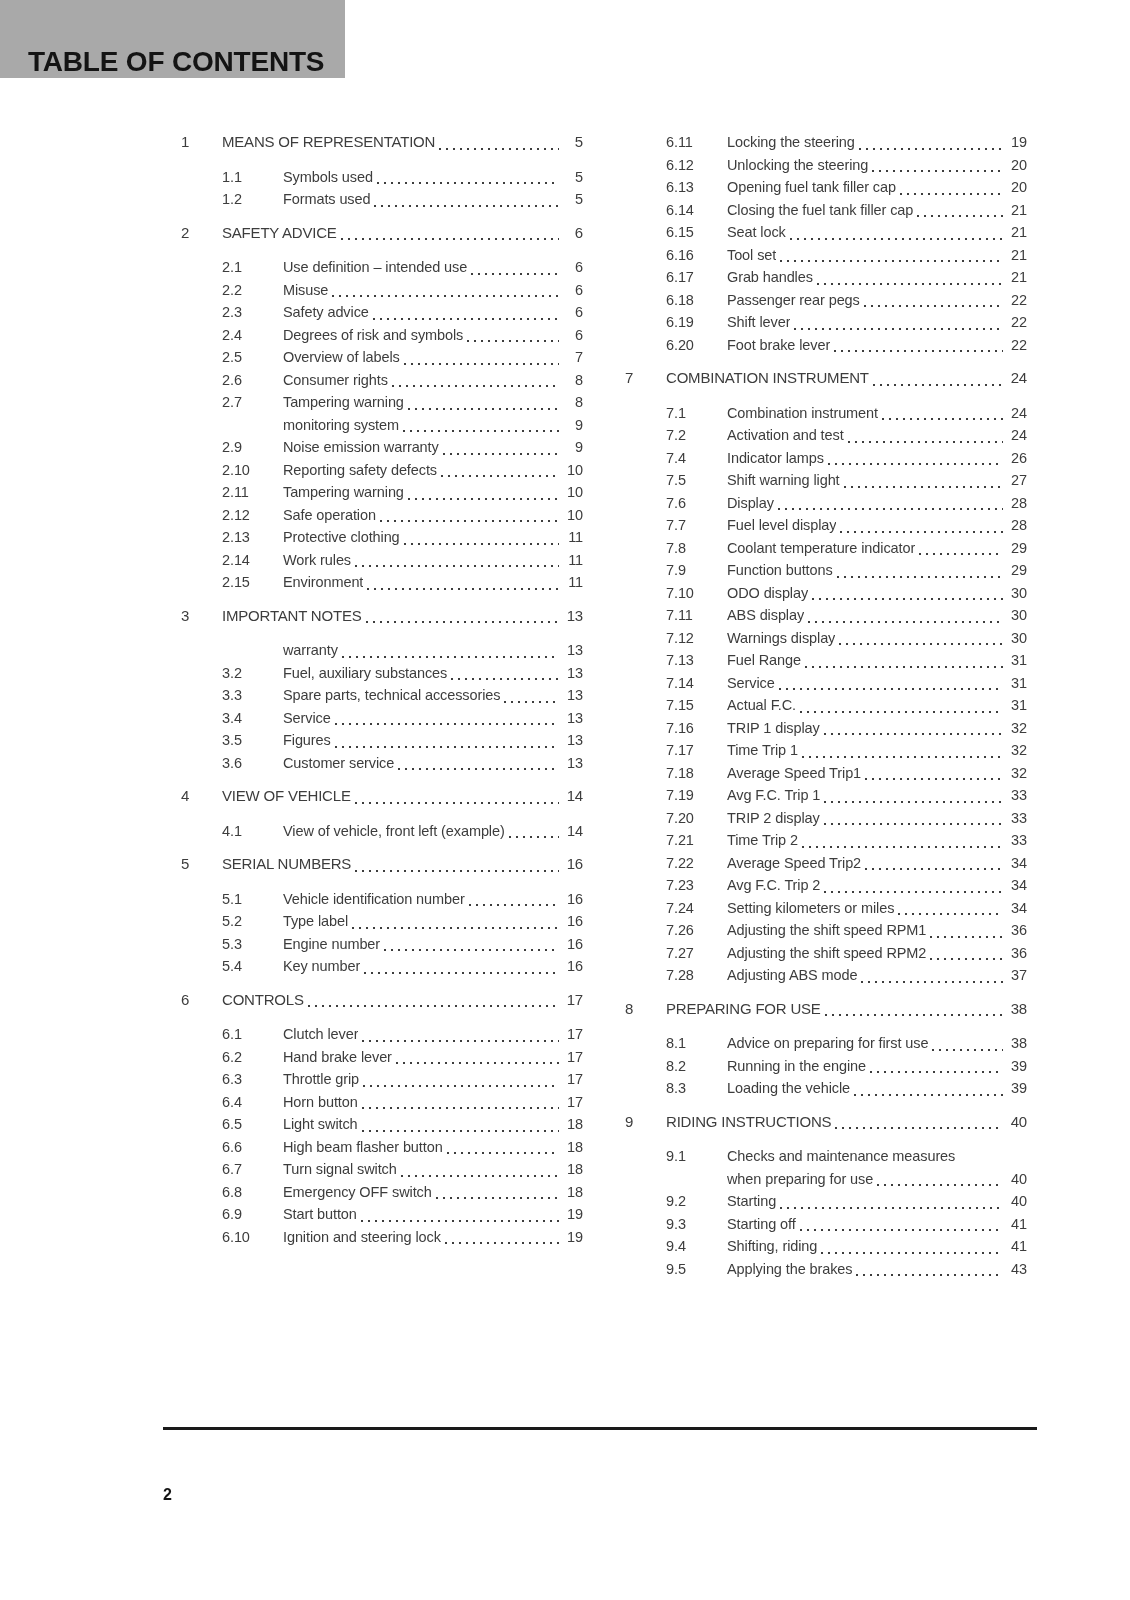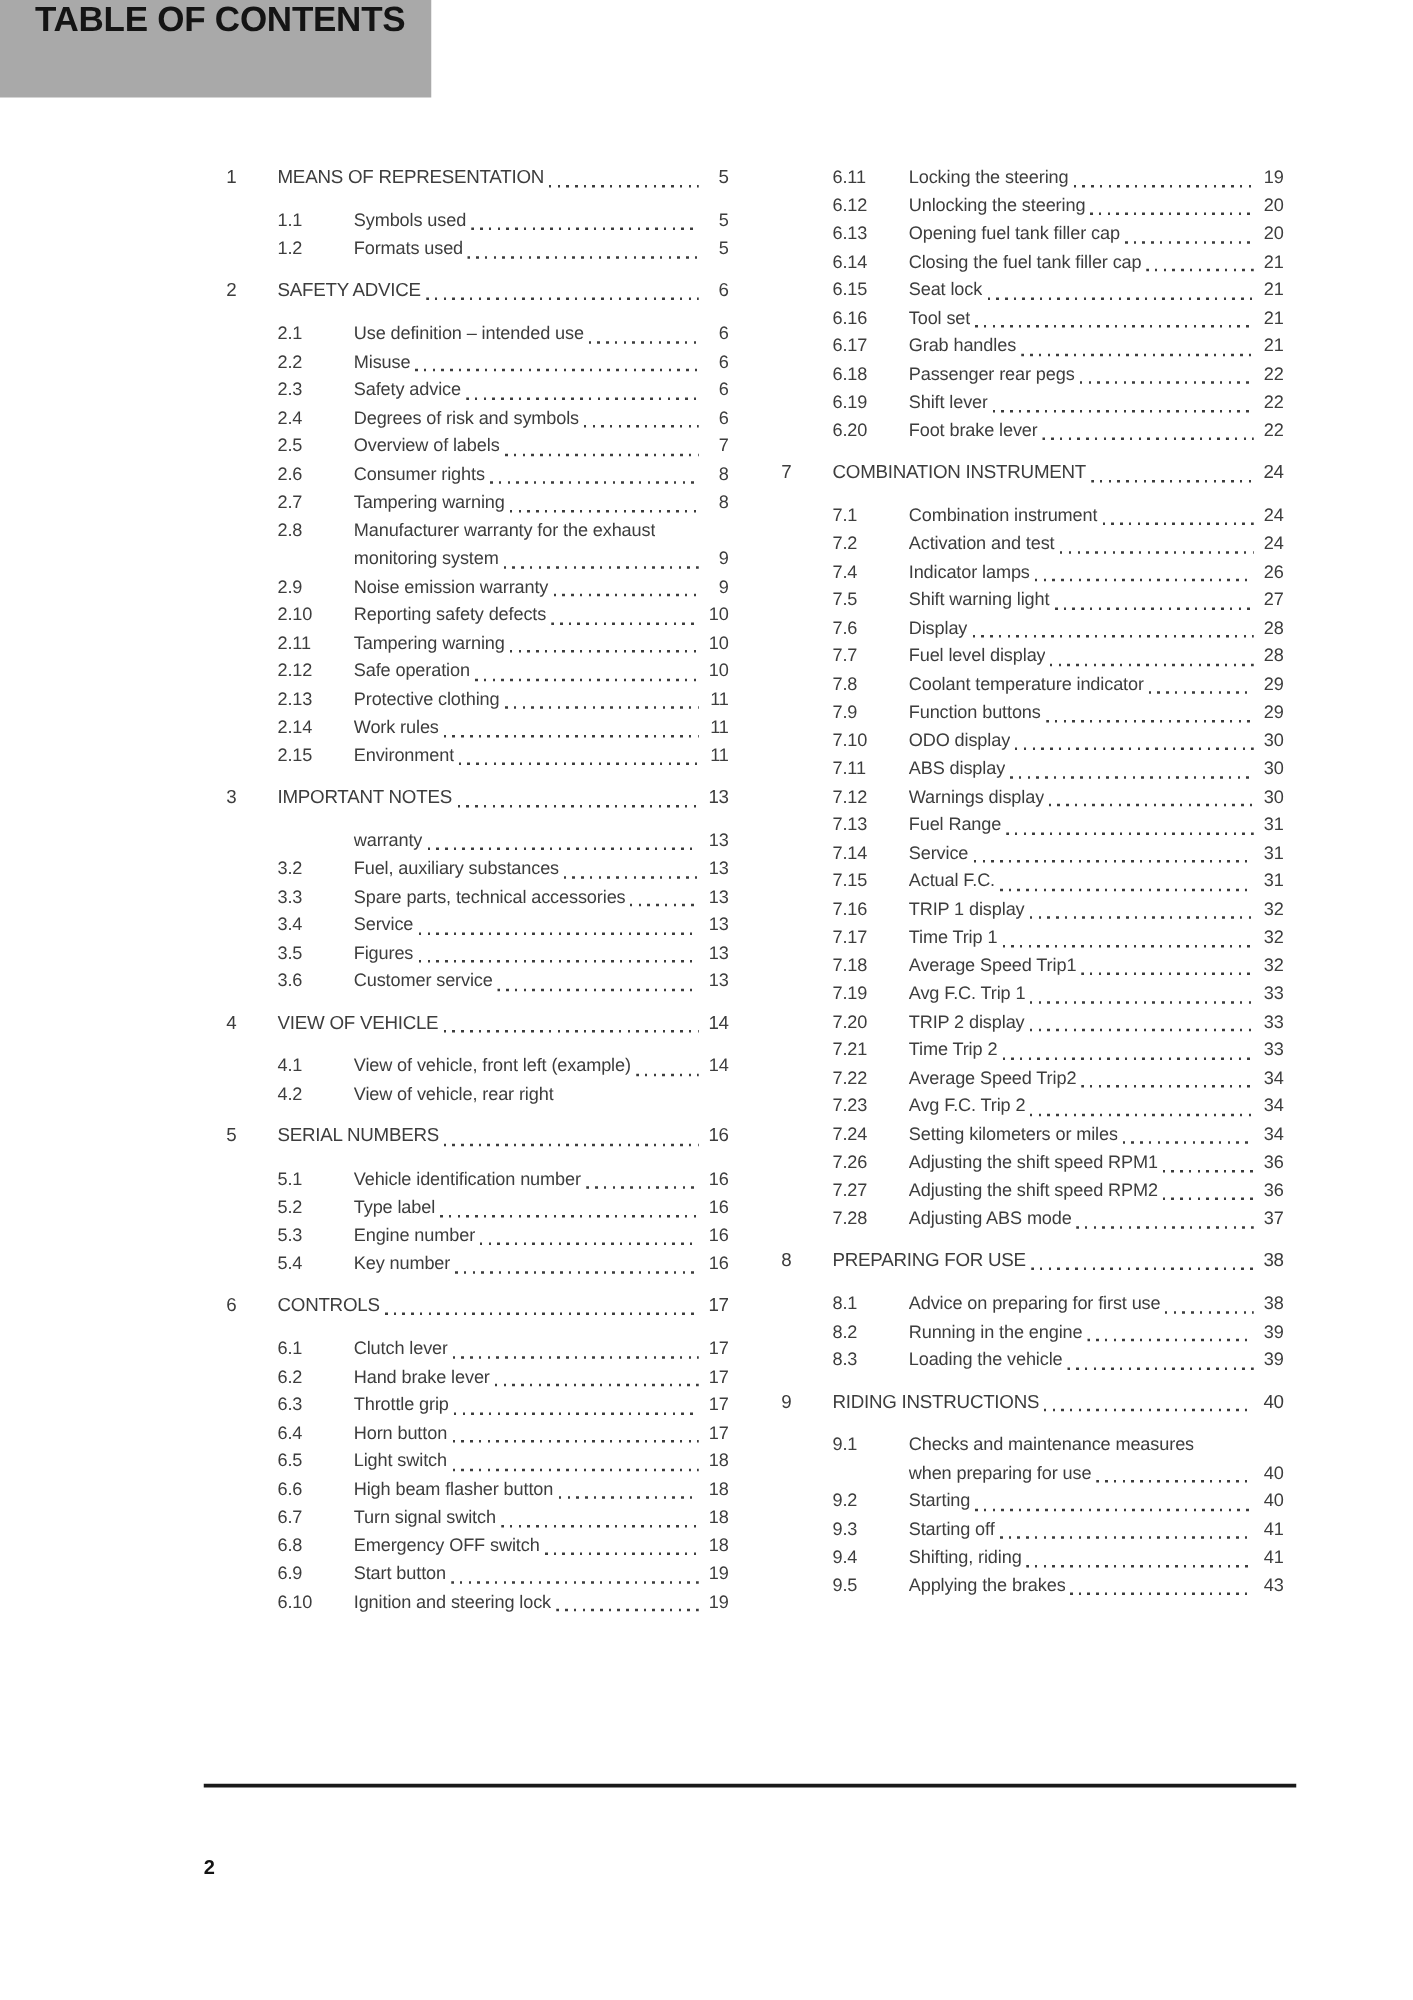--- a/index.html
+++ b/index.html
@@ -14,21 +14,21 @@
     height:1600px;
     background:#ffffff;
     font-family:"Liberation Sans", sans-serif;
     color:var(--text);
     overflow:hidden;
   }
   .banner{
     position:absolute; left:0; top:0;
     width:345px; height:78px;
     background:var(--header-bg);
-    display:flex; align-items:flex-start;
+    display:flex; align-items:flex-end;
   }
   .banner h1{
     margin:0 0 0 28px;
     font-size:28px;
     font-weight:700;
     letter-spacing:-0.2px;
     color:#141414;
     white-space:nowrap;
   }
   .toc{
@@ -166,24 +166,20 @@
         <div class="entry sub">
           <div class="line">
             <span class="num">2.7</span>
             <span class="title">Tampering warning</span>
             <span class="leader"></span>
             <span class="pagenum">8</span>
           </div>
         </div>
         <div class="entry sub">
           <div class="line">
-            <span class="num">2.8</span>
-            <span class="title">Manufacturer warranty for the exhaust</span>
-          </div>
-          <div class="line">
             <span class="num"></span>
             <span class="title">monitoring system</span>
             <span class="leader"></span>
             <span class="pagenum">9</span>
           </div>
         </div>
         <div class="entry sub">
           <div class="line">
             <span class="num">2.9</span>
             <span class="title">Noise emission warranty</span>
@@ -305,24 +301,20 @@
         </div>
         <div class="entry sub">
           <div class="line">
             <span class="num">4.1</span>
             <span class="title">View of vehicle, front left (example)</span>
             <span class="leader"></span>
             <span class="pagenum">14</span>
           </div>
         </div>
         <div class="entry sub">
-          <div class="line">
-            <span class="num">4.2</span>
-            <span class="title">View of vehicle, rear right</span>
-          </div>
         </div>
         <div class="entry chapter">
           <div class="line">
             <span class="num">5</span>
             <span class="title">SERIAL NUMBERS</span>
             <span class="leader"></span>
             <span class="pagenum">16</span>
           </div>
         </div>
         <div class="entry sub">

